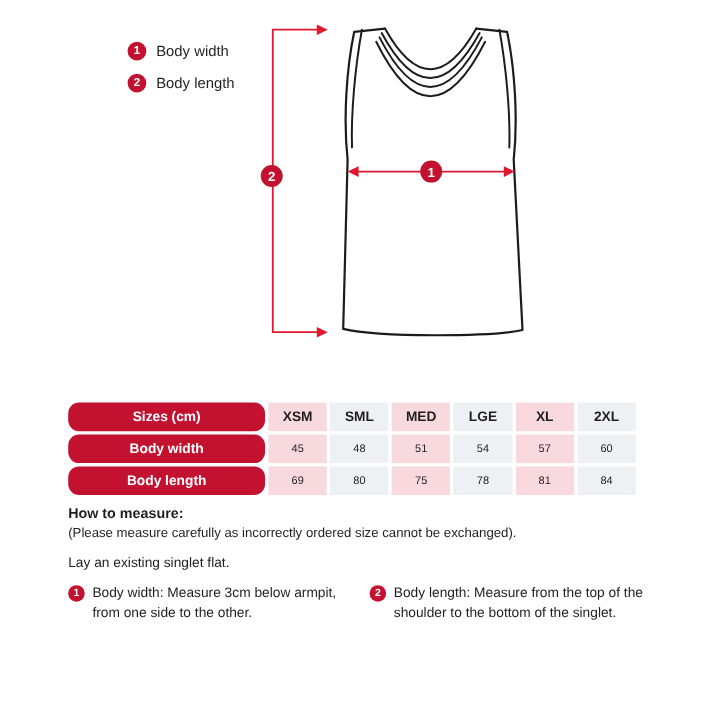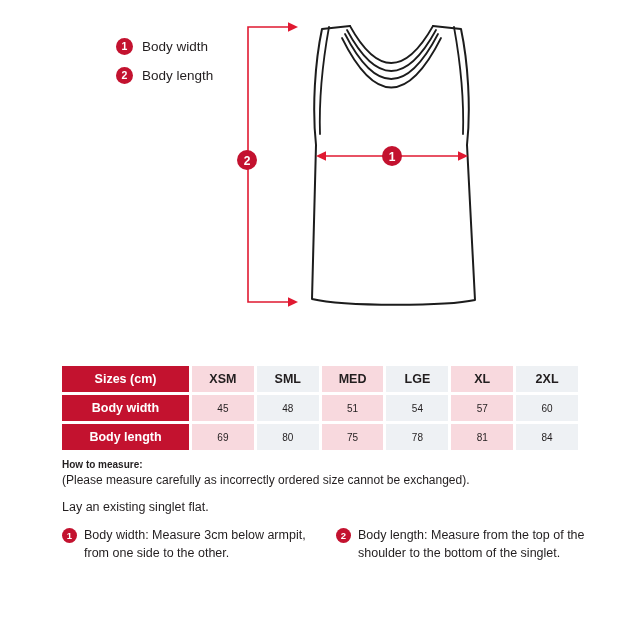--- a/index.html
+++ b/index.html
@@ -27,27 +27,27 @@
   
   .title{position:absolute;left:62px;top:336px;margin:0;font-size:18.5px;font-weight:bold;
          color:#1b1718;letter-spacing:0.2px;}
 
   
   .size-table{position:absolute;left:59px;top:363px;width:522px;border-collapse:separate;
               border-spacing:3px;table-layout:fixed;}
   .size-table th,.size-table td{height:26px;padding:0;text-align:center;vertical-align:middle;
               font-size:10px;color:var(--ink);}
   .size-table th{font-weight:bold;font-size:12.5px;}
-  .size-table .lbl{background:var(--red);color:#ffffff;font-weight:bold;font-size:12.5px;width:127px;}
+  .size-table .lbl{background:var(--red);color:#ffffff;font-weight:bold;font-size:12.5px;width:179px;border-radius:10px;}
   .pink{background:var(--pink);}
   .gray{background:var(--gray);}
 
   
   .howto{position:absolute;left:62px;top:459px;width:524px;}
-  .howto-heading{margin:0 0 3px 0;font-size:10px;font-weight:bold;}
+  .howto-heading{margin:0 0 3px 0;font-size:13px;font-weight:bold;}
   .howto-note{margin:0 0 13px 0;font-size:12px;}
   .howto-intro{margin:0 0 13px 0;font-size:12.5px;}
   .steps{display:flex;gap:24px;align-items:flex-start;}
   .step{display:flex;gap:7px;align-items:flex-start;}
   .step .badge{width:15px;height:15px;font-size:9.5px;margin-top:1px;}
   .step-text{font-size:12.5px;line-height:1.42;}
   .step-1 .step-text{width:228px;}
   .step-2 .step-text{width:250px;}
 </style>
 </head>

